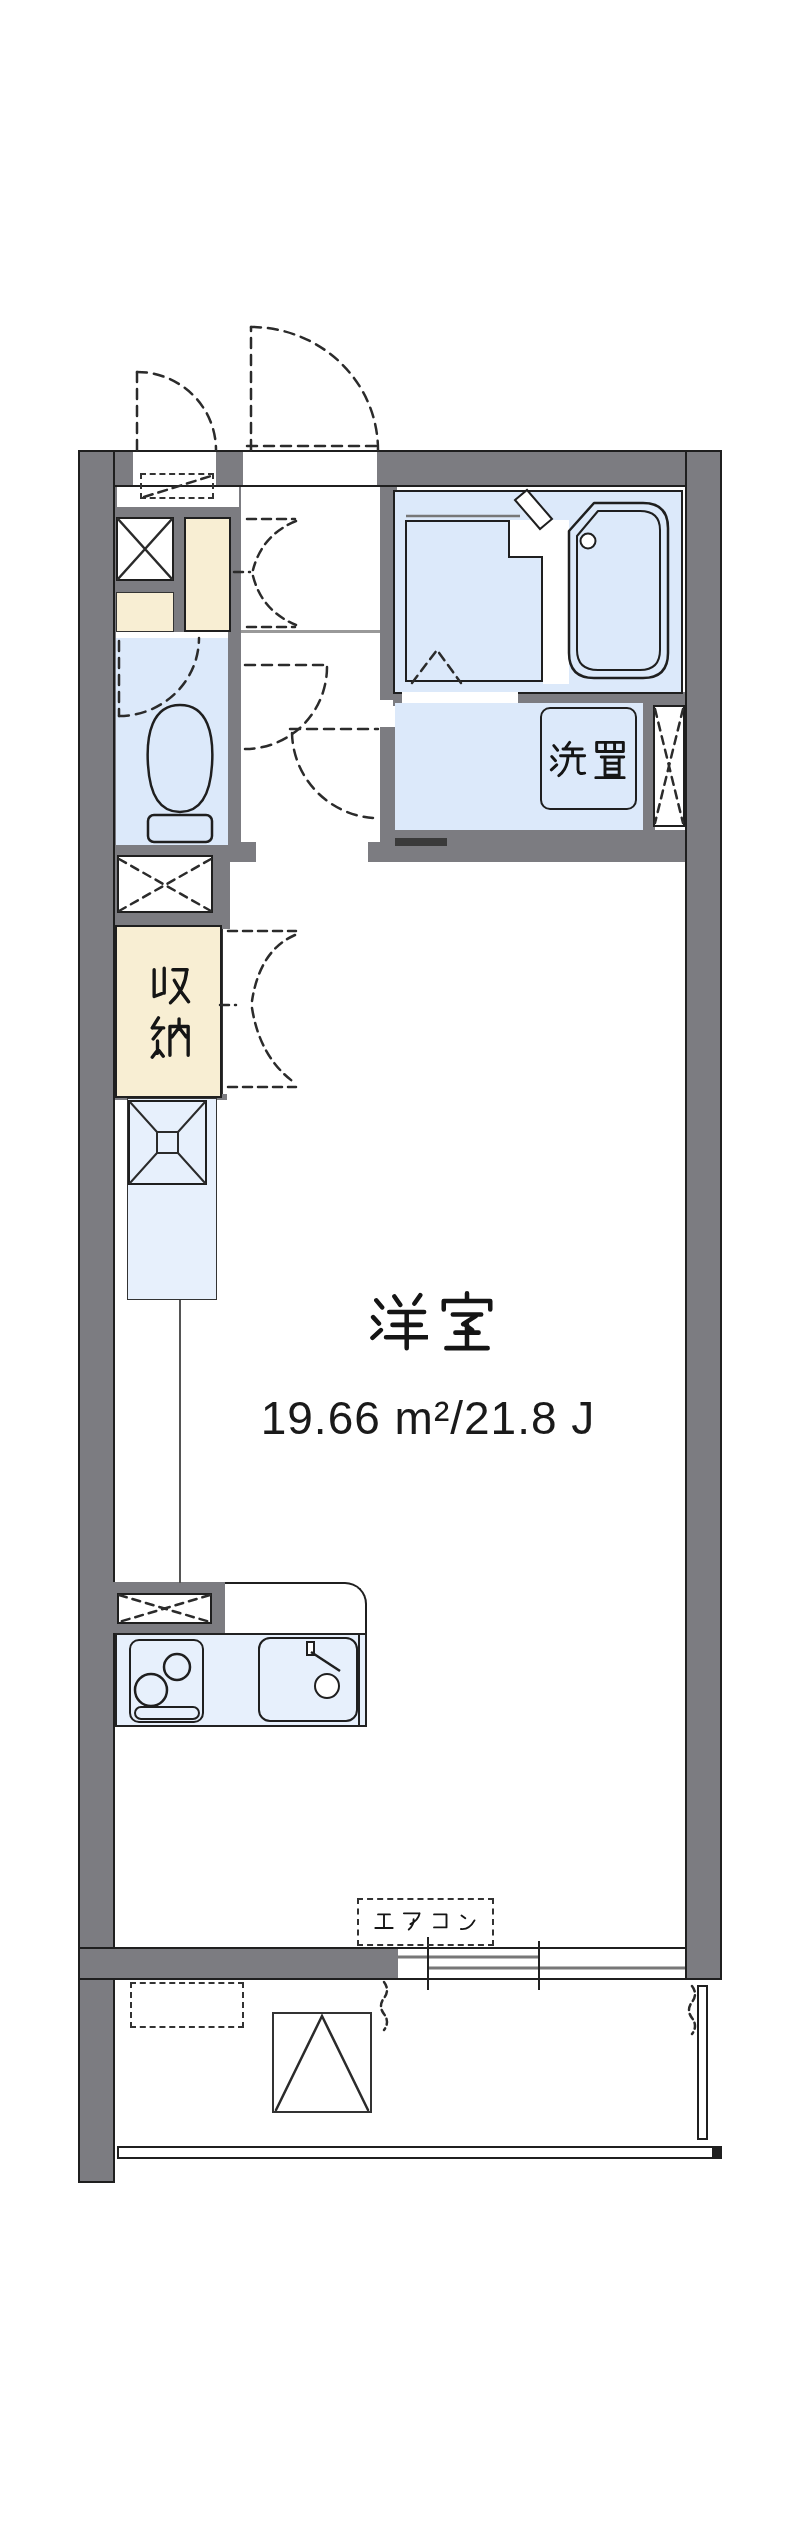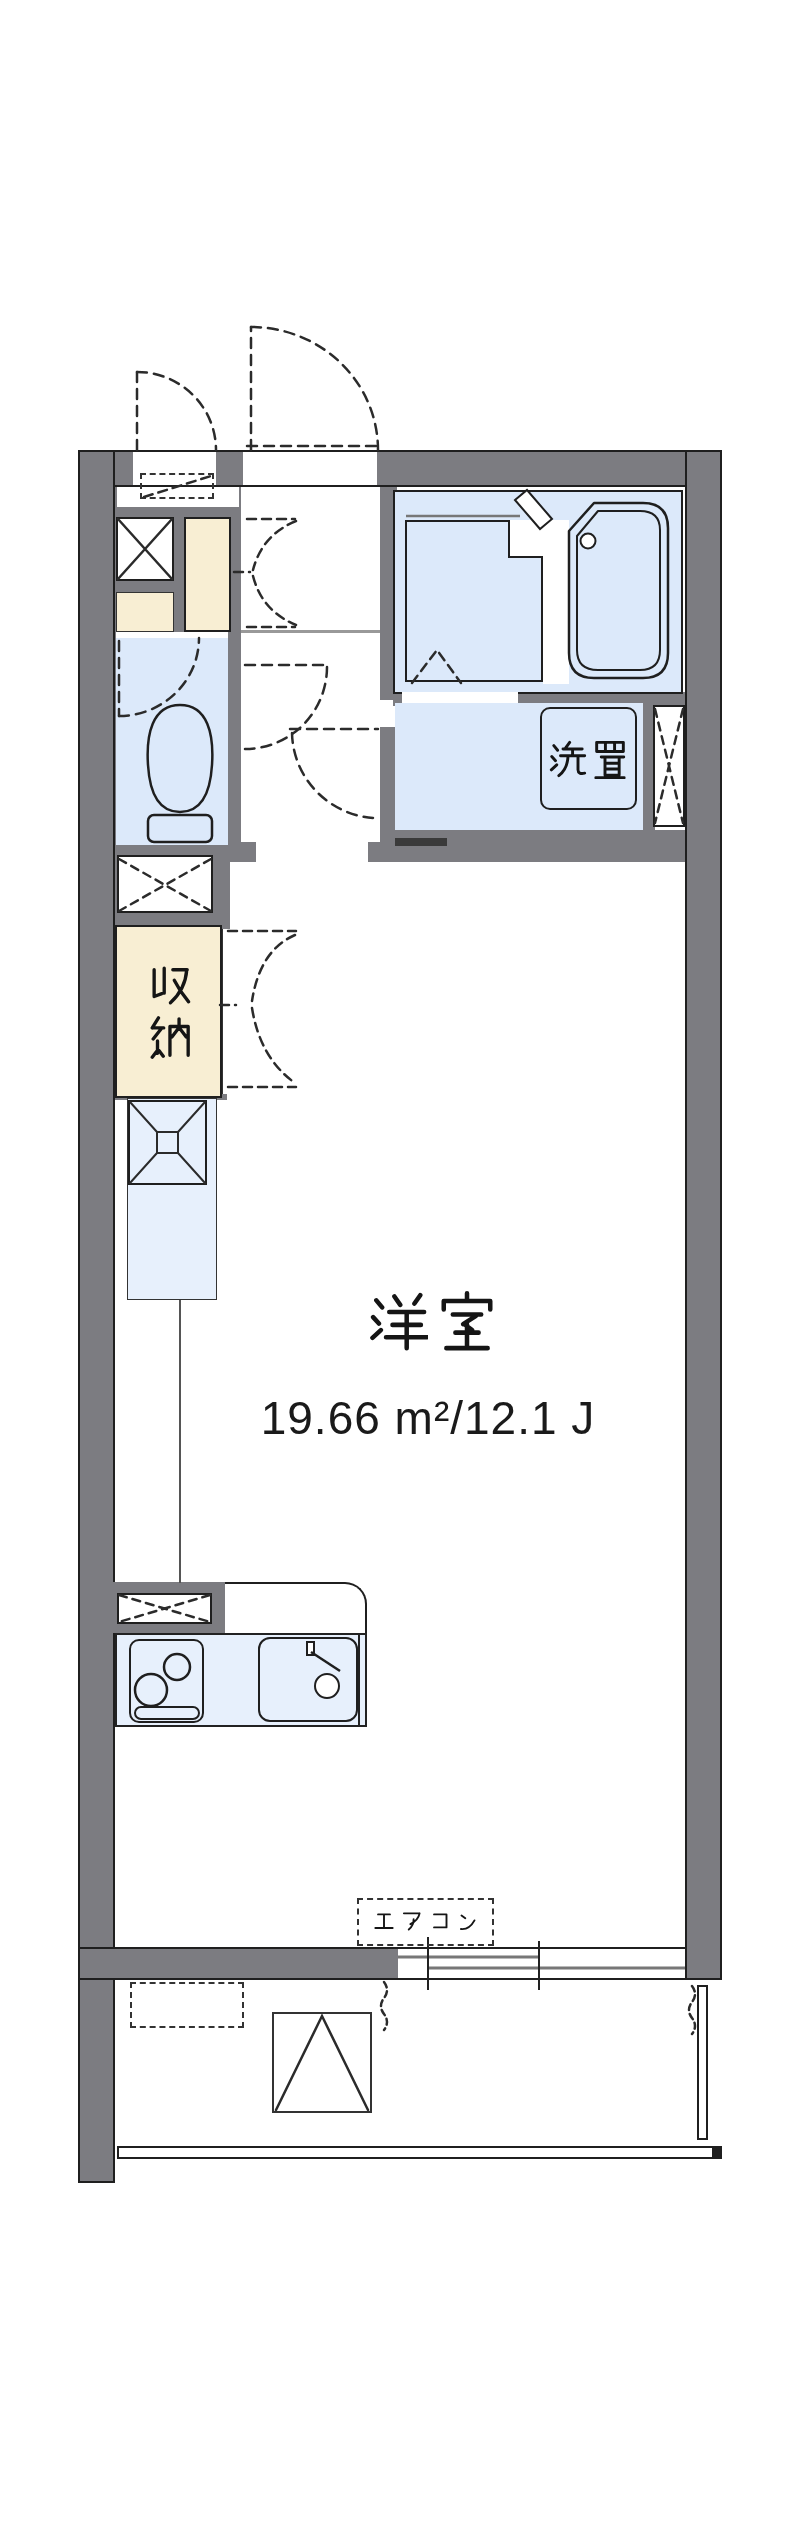--- a/index.html
+++ b/index.html
@@ -209,21 +209,21 @@
 
   <div class="lbl" style="left:312px;top:1286px;width:240px;height:70px;font-size:62px;gap:8px;" aria-label="洋室">
       <svg class="g" viewBox="0 0 96 96">
         <path d="M16,16 l9,11 M11,42 l9,10 M10,74 l13,-12 M44,10 l9,13 M84,8 l-9,13 M36,34 h54 M41,54 h44 M31,73 h64 M63,36 v54"></path>
       </svg>
       <svg class="g" viewBox="0 0 96 96">
         <path d="M48,5 v10 M12,17 h72 M12,17 v13 M84,17 v13 M26,38 h44 M62,40 l-20,13 M44,53 l12,9 M30,66 h36 M48,53 v36 M16,90 h64"></path>
       </svg>
     </div>
 
-  <div class="lbl area-text" style="left:198px;top:1392px;width:460px;height:52px;">19.66 m²/12.1 J</div>
+  <div class="lbl area-text" style="left:198px;top:1392px;width:460px;height:52px;">19.66 m²/21.8 J</div>
 
   <div class="lbl lbl-col" style="left:124px;top:940px;width:90px;height:143px;font-size:46px;gap:6px;" aria-label="収納">
       <svg class="g" viewBox="0 0 96 96">
         <path d="M17,14 v56 M17,70 l16,-6 M38,11 v52 M56,14 h30 M85,15 c-2,26 -14,50 -34,68 M59,36 c8,16 19,32 30,45"></path>
       </svg>
       <svg class="g" viewBox="0 0 96 96">
         <path d="M26,6 l-13,21 M13,27 h24 M33,27 l-18,23 M24,54 v26 M13,88 l9,-12 M36,86 l-9,-12 M50,24 v60 M88,24 v60 M50,24 h38 M69,8 v18 M69,26 l-15,20 M69,26 l15,20"></path>
       </svg>
     </div>
 

